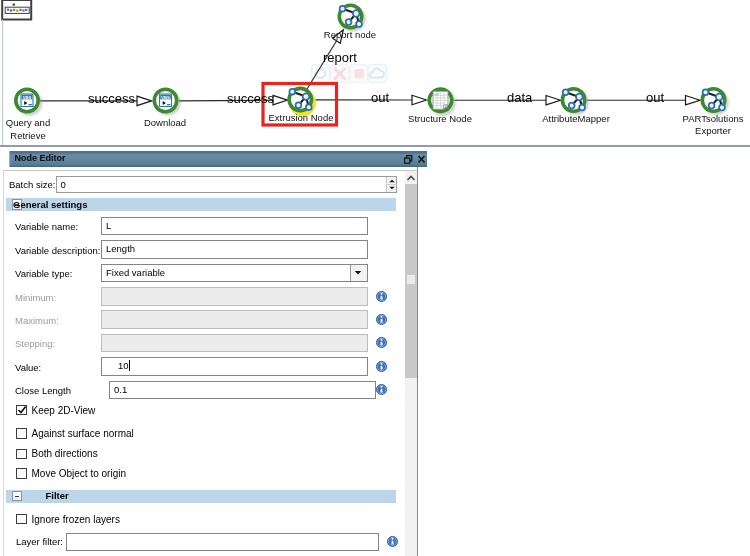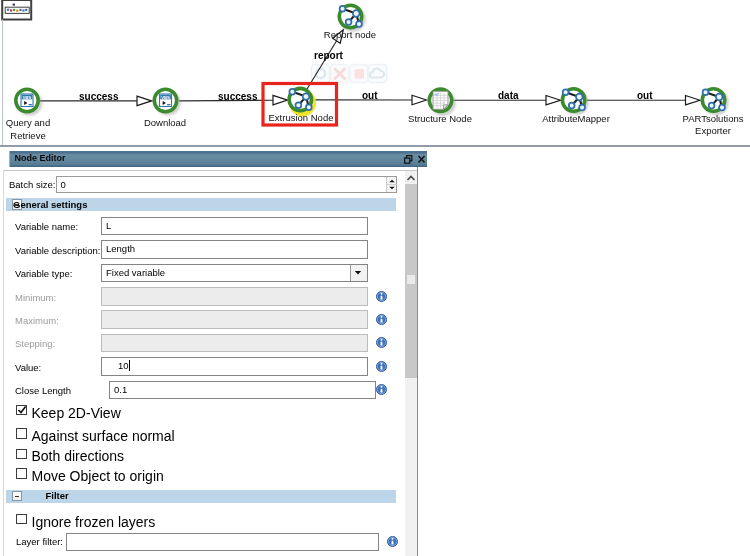--- a/index.html
+++ b/index.html
@@ -1,31 +1,31 @@
 <!DOCTYPE html>
 <html><head>
 <meta charset="utf-8">
 <style>
   html,body{margin:0;padding:0;background:#fff;width:750px;height:556px;overflow:hidden;}
   *{box-sizing:border-box;}
   body{font-family:"Liberation Sans",sans-serif;color:#000;}
   .abs{position:absolute;}
   .lbl{position:absolute;font-size:9.5px;line-height:12.5px;text-align:center;color:#111;white-space:nowrap;}
-  .elbl{position:absolute;font-size:10px;font-weight:bold;color:#000;white-space:nowrap;}
+  .elbl{position:absolute;font-size:13px;font-weight:normal;color:#000;white-space:nowrap;margin-left:9px;}
   
   #panel-title{position:absolute;left:9px;top:151px;width:418px;height:15.5px;
     background:linear-gradient(180deg,#4e7190 0%,#4e7190 11%,#698da4 24%,#61859c 60%,#577d95 84%,#3f6484 100%);
     border-left:1.5px solid #9db1c2;}
   #panel-title .txt{position:absolute;left:4.5px;top:1.5px;font-size:9px;font-weight:bold;color:#0a0a0a;}
   .row-label{position:absolute;left:15px;font-size:9.5px;color:#000;}
   .tinput{position:absolute;left:101px;width:266.5px;height:18.5px;border:1px solid #848484;background:#fff;
     font-size:9.5px;line-height:16px;padding-left:4px;}
   .tinput.dis{background:#ececec;border-color:#bcbcbc;}
   .cb{position:absolute;left:16px;width:10.5px;height:10.5px;border:1.2px solid #3c3c3c;background:#fff;}
-  .cblbl{position:absolute;left:31.5px;font-size:14px;}
+  .cblbl{position:absolute;left:31.5px;font-size:10px;}
   .secbar{position:absolute;left:6px;width:389.5px;height:13px;background:#bcd5e8;}
   .secbar .minus{position:absolute;left:5.5px;top:1.2px;width:10.5px;height:10.5px;border:1px solid #8695a3;
     background:linear-gradient(#fff,#eee);}
   .secbar .minus:after{content:"";position:absolute;left:2px;top:4px;width:4.5px;height:1.4px;background:#333;}
   .secbar .cap{position:absolute;left:0;top:0.5px;width:100%;font-size:9.5px;font-weight:bold;}
   .info{position:absolute;width:11px;height:11px;}
 </style>
 </head>
 <body>
 <div id="root" style="position:relative;width:750px;height:556px;">

